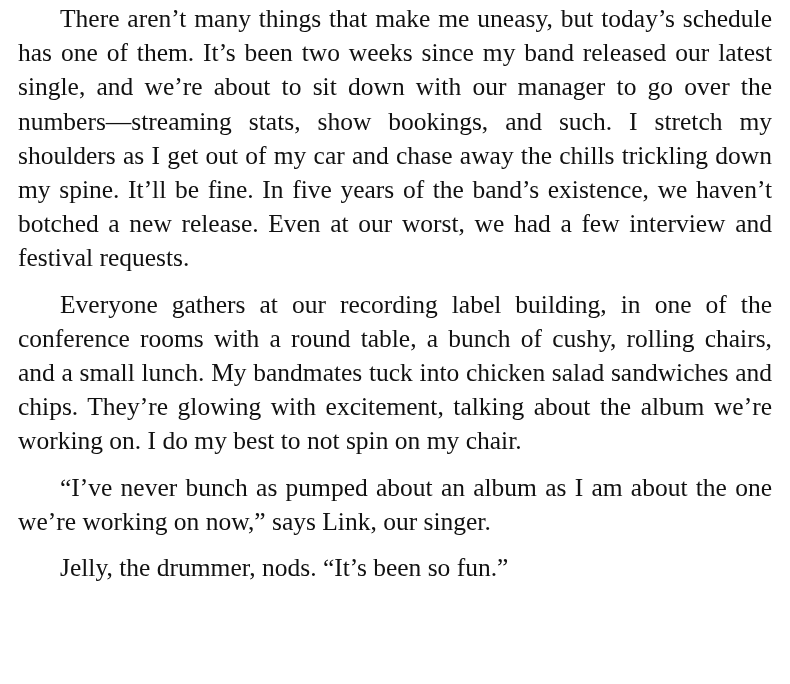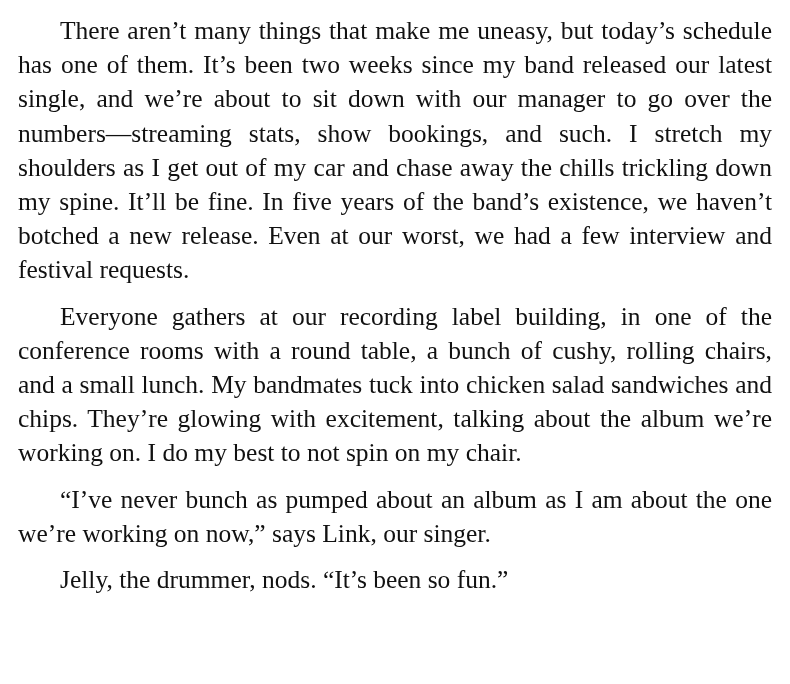--- a/index.html
+++ b/index.html
@@ -11,21 +11,21 @@
     width: 790px;
     height: 684px;
     overflow: hidden;
     font-family: "Liberation Serif", "DejaVu Serif", serif;
     color: #000000;
   }
   .page {
     width: 790px;
     height: 684px;
     box-sizing: border-box;
-    padding: 14px 18px 0 18px;
+    padding: 2px 18px 0 18px;
     background: #ffffff;
   }
   .body-text {
     font-size: 25.5px;
     line-height: 34.2px;
     text-align: justify;
     text-justify: inter-word;
     color: #111111;
     -webkit-font-smoothing: antialiased;
   }

